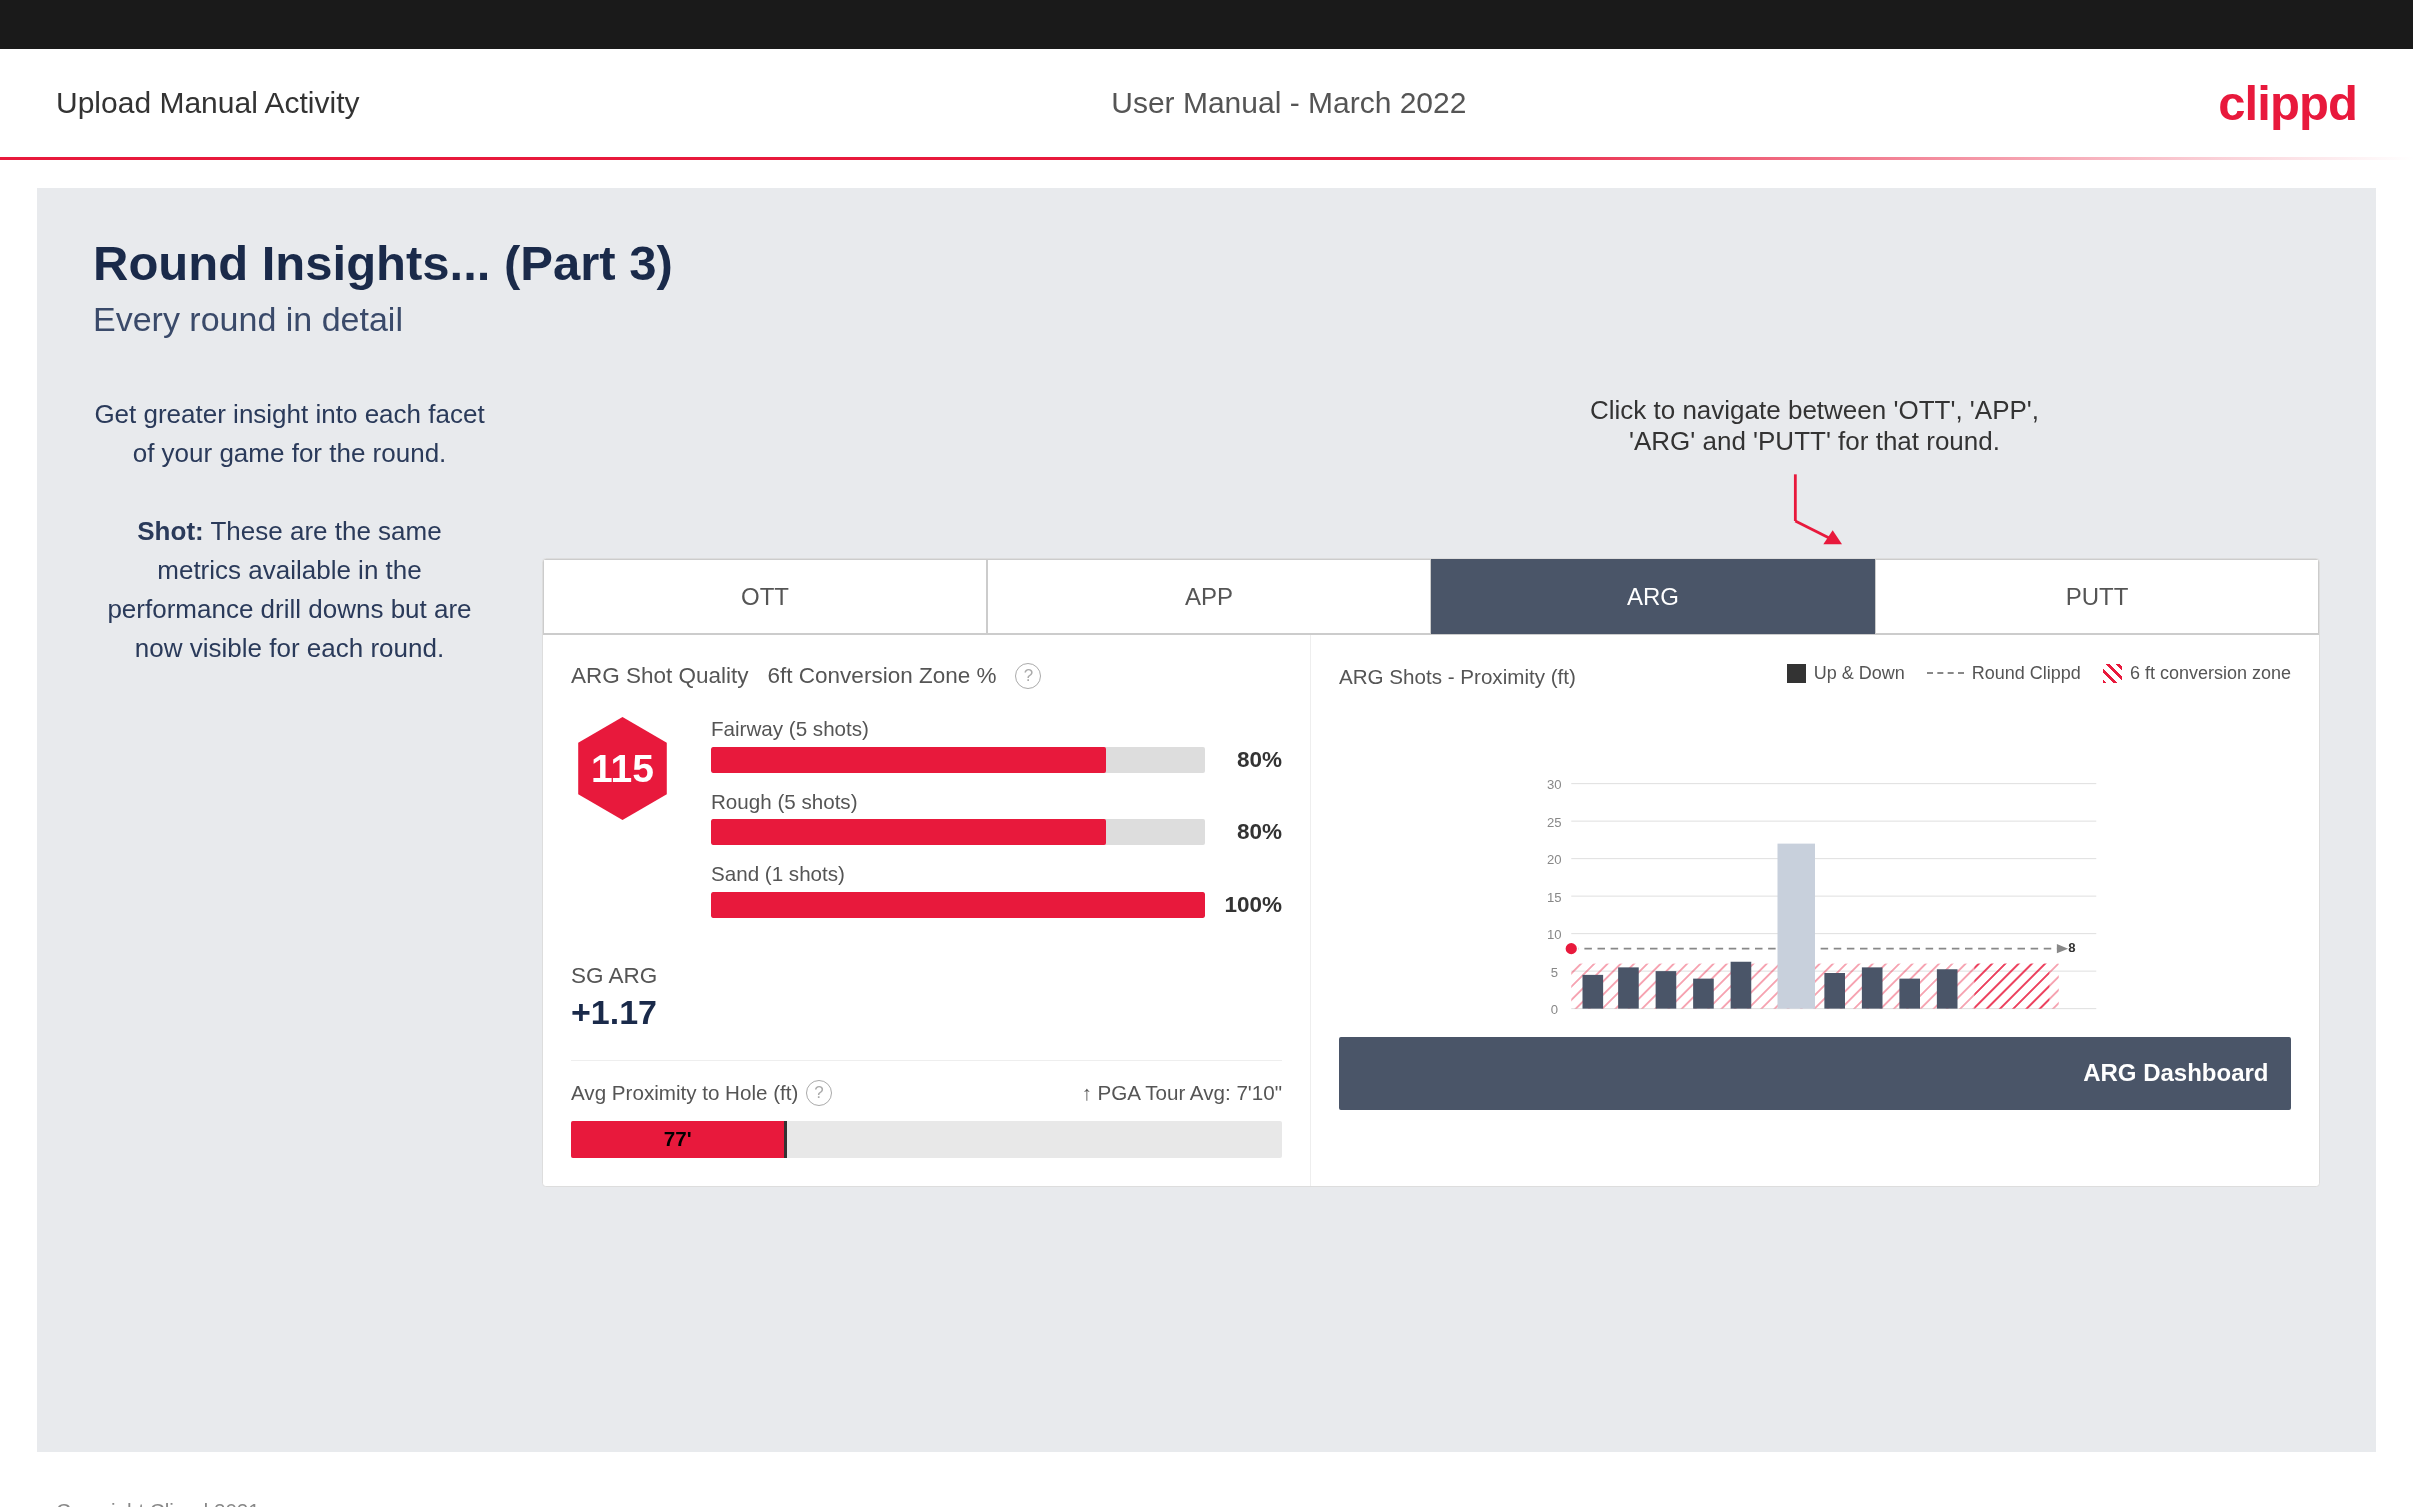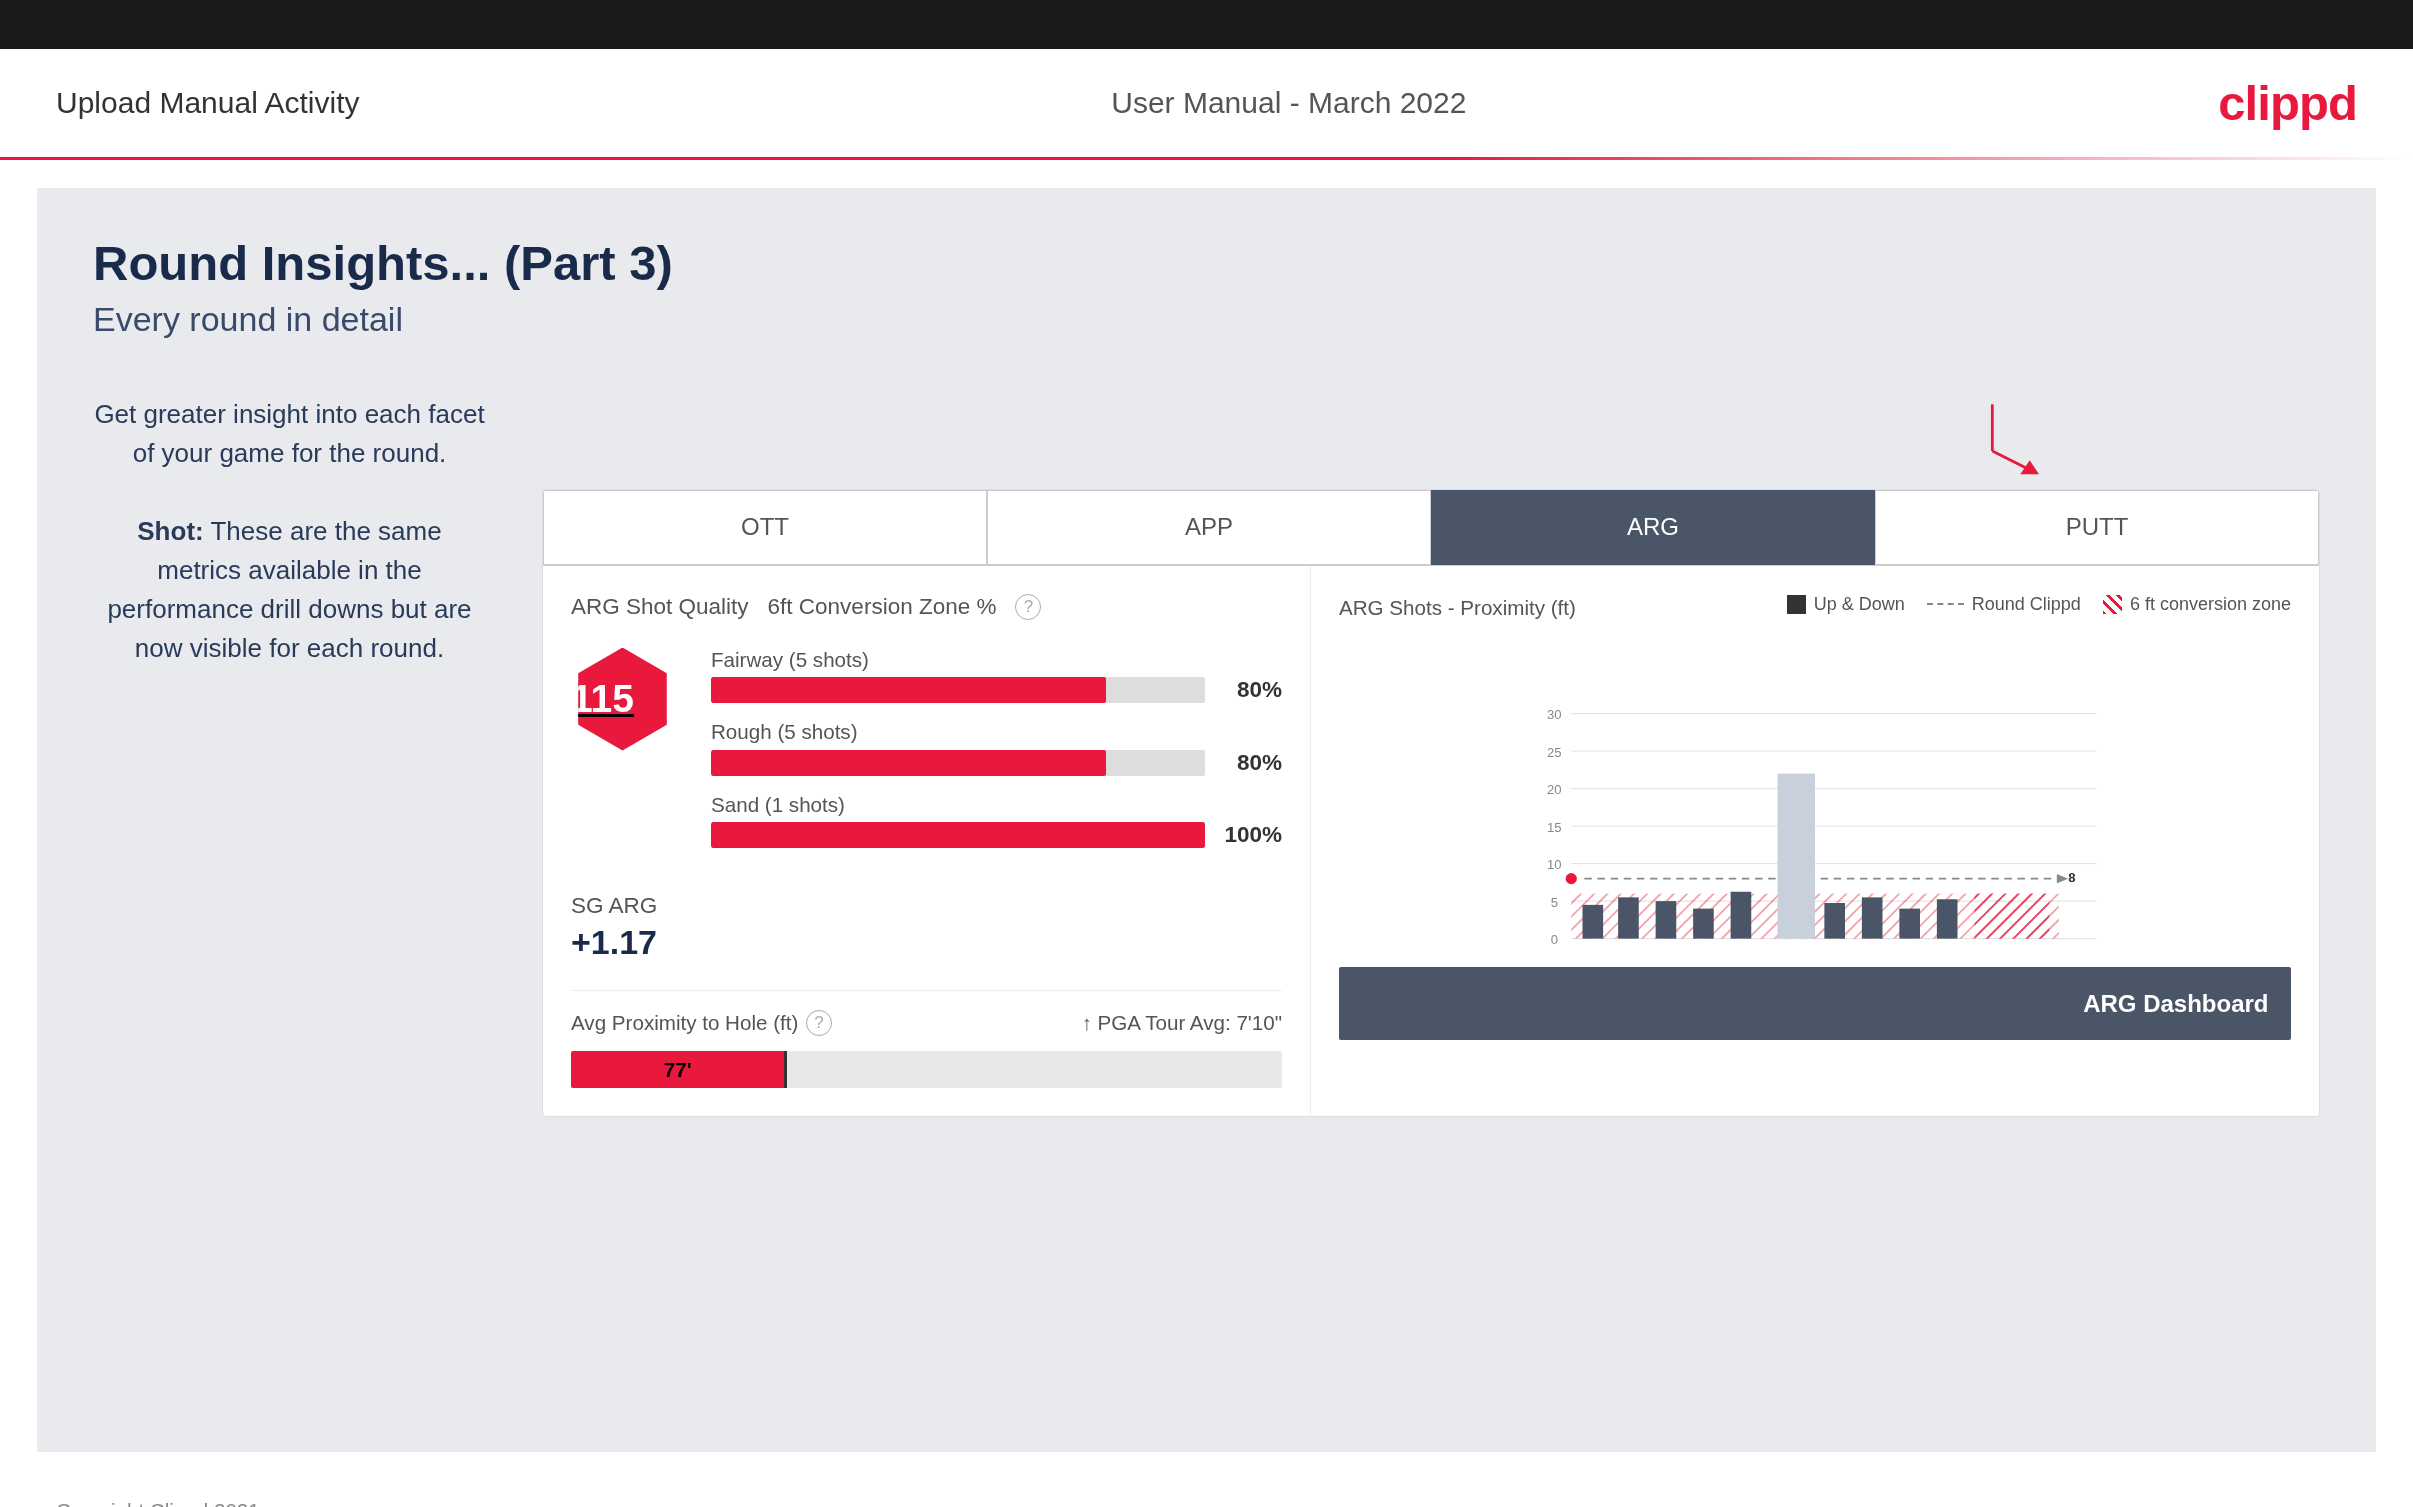--- a/index.html
+++ b/index.html
@@ -166,22 +166,22 @@
       gap: 37px;
       margin-bottom: 28px;
     }
     .hexagon {
       width: 103px;
       height: 103px;
       background: #e8193c;
       clip-path: polygon(50% 0%, 93% 25%, 93% 75%, 50% 100%, 7% 75%, 7% 25%);
       display: flex;
       align-items: center;
+      justify-content: center;
       flex-shrink: 0;
-      text-decoration: underline;
     }
     .hex-number {
       font-size: 39px;
       font-weight: 700;
       color: #fff;
     }
 
     
     .shot-bars {
       flex: 1;
@@ -386,20 +386,23 @@
       <div class="annotation-text">
         Get greater insight into each facet of your game for the round.<br><br>
         <strong>Shot:</strong> These are the same metrics available in the performance drill downs but are now visible for each round.
       </div>
     </div>
 
     <div class="right-panel">
 
       <div style="display:flex; align-items:flex-start; justify-content:flex-end; margin-bottom:9.4px; margin-right:281px;">
         <div style="text-align:center;">
+          <div style="font-size:26px; color:#333; margin-bottom:7.5px;">
+            Click to navigate between 'OTT', 'APP',<br>'ARG' and 'PUTT' for that round.
+          </div>
           <div style="display:flex; justify-content:center;">
             <svg width="56" height="84" viewBox="0 0 60 90">
               <line x1="10" y1="10" x2="10" y2="60" stroke="#e8193c" stroke-width="3"></line>
               <line x1="10" y1="60" x2="50" y2="80" stroke="#e8193c" stroke-width="3"></line>
               <polygon points="50,70 60,85 40,85" fill="#e8193c"></polygon>
             </svg>
           </div>
         </div>
       </div>
 

